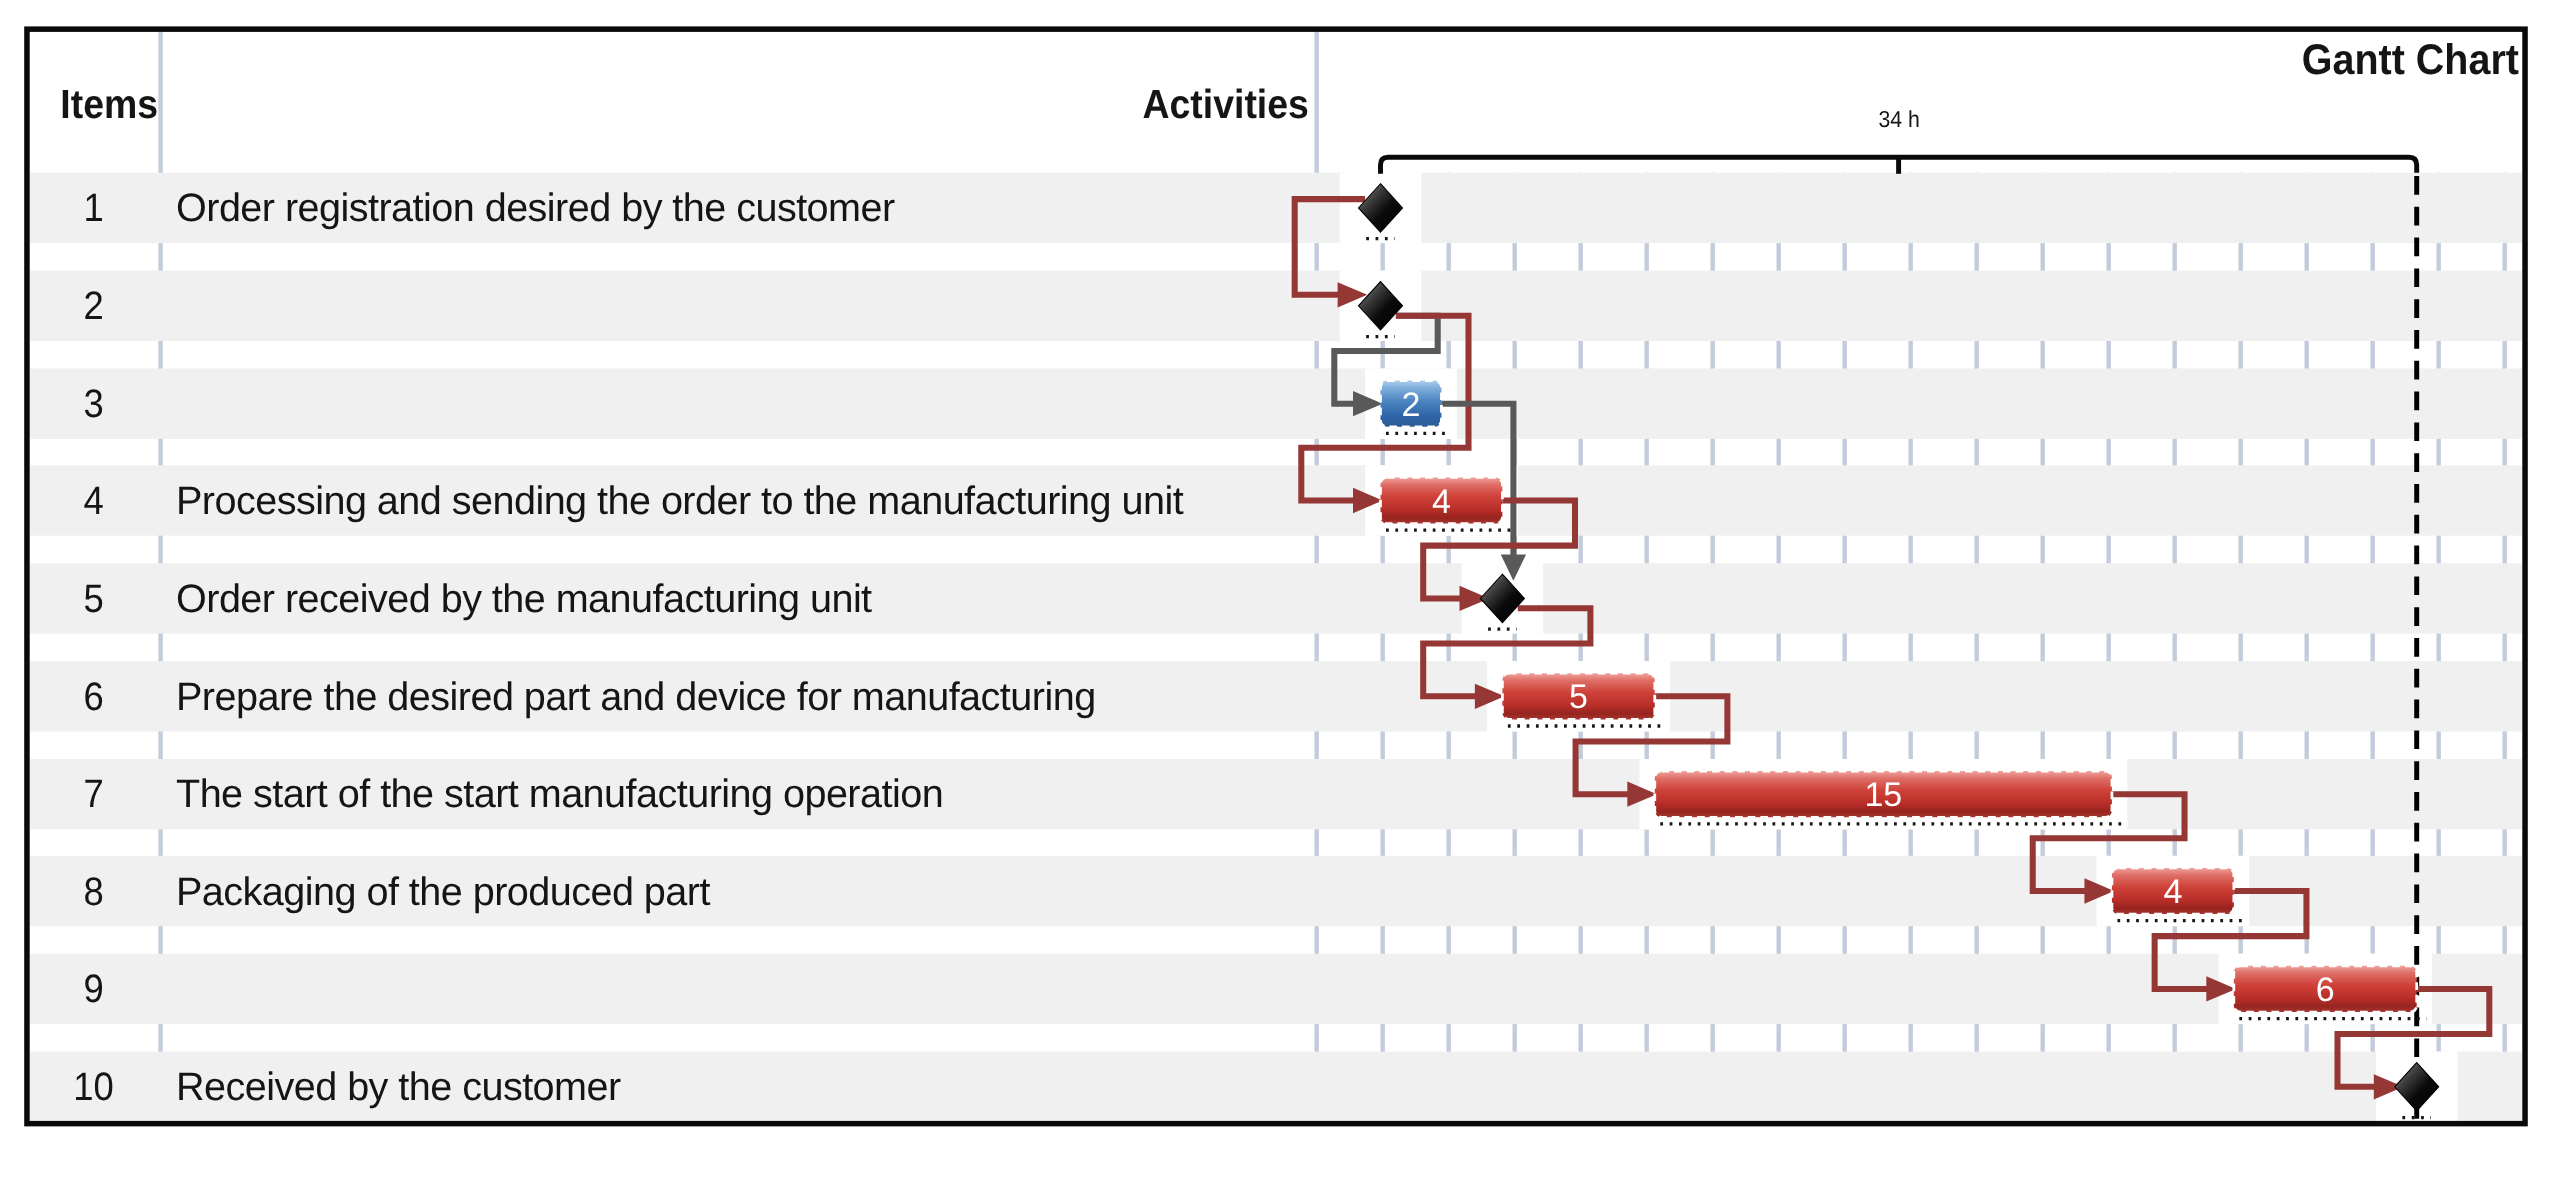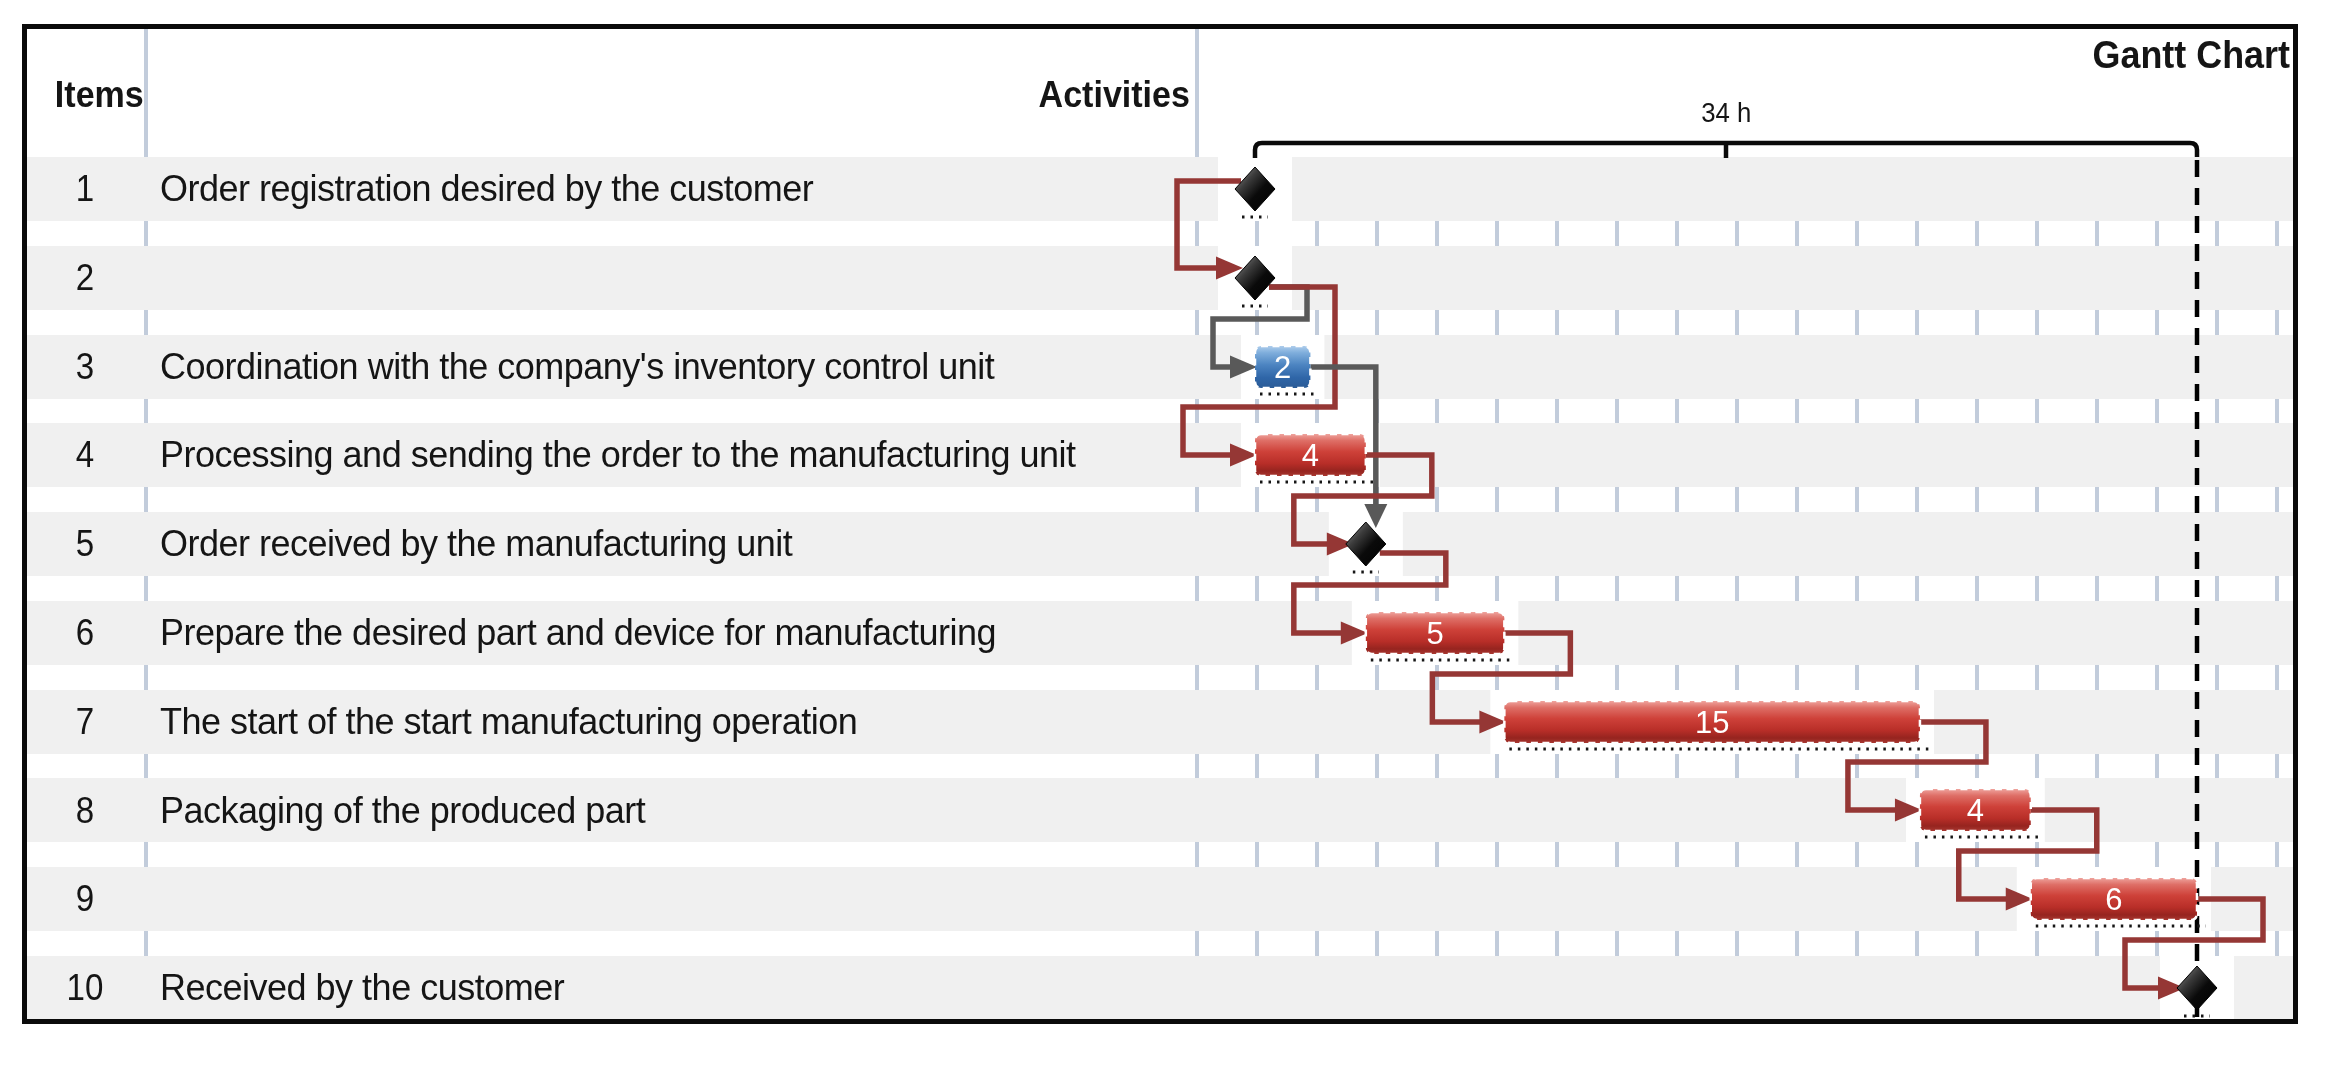--- a/index.html
+++ b/index.html
@@ -10,21 +10,21 @@
   .frame{
     position:absolute;left:22px;top:24px;width:2276px;height:1000px;
     border:5px solid #0a0a0a;box-sizing:border-box;z-index:6;pointer-events:none;
   }
   .vline{position:absolute;width:4px;z-index:1;}
   .band{position:absolute;left:27px;width:2267px;height:64px;background:#F0F0F0;z-index:2;}
   .hdr{position:absolute;font-weight:bold;text-align:right;z-index:3;white-space:nowrap;}
   .items-hdr{left:22px;top:74px;width:126px;font-size:37px;}
   .act-hdr{left:148px;top:74px;width:1049px;font-size:37px;}
   .title-hdr{left:1197px;top:33px;width:1101px;font-size:39px;}
-  .dur-lbl{position:absolute;left:1197px;top:97px;width:1058px;text-align:center;font-size:28px;z-index:3;white-space:nowrap;}
+  .dur-lbl{position:absolute;left:1197px;top:97px;width:1058px;text-align:center;font-size:21px;z-index:3;white-space:nowrap;}
   .row-item{position:absolute;left:22px;width:126px;text-align:center;font-size:36px;line-height:44px;height:44px;z-index:3;}
   .row-act{position:absolute;left:160px;width:1035px;font-size:36px;line-height:44px;height:44px;letter-spacing:-0.5px;white-space:nowrap;z-index:3;}
   .cond{transform:scaleX(0.92);transform-origin:left center;}
   .cond-c{transform:scaleX(0.92);transform-origin:center center;display:inline-block;}
   #gantt-svg{position:absolute;left:0;top:0;z-index:4;}
 </style>
 </head>
 <body>
 
 <div id="canvas">
@@ -66,21 +66,20 @@
 
   <div class="hdr items-hdr"><span class="cond-c">Items</span></div>
   <div class="hdr act-hdr"><span class="cond-c">Activities</span></div>
   <div class="hdr title-hdr"><span class="cond-c">Gantt Chart</span></div>
   <div class="dur-lbl"><span class="cond-c">34 h</span></div>
 
   <div class="row-item" style="top:167px"><span class="cond-c">1</span></div>
   <div class="row-act" style="top:167px"><span class="cond">Order registration desired by the customer</span></div>
   <div class="row-item" style="top:256px"><span class="cond-c">2</span></div>
   <div class="row-item" style="top:345px"><span class="cond-c">3</span></div>
-  <div class="row-act" style="top:345px"><span class="cond">Coordination with the company's inventory control unit</span></div>
   <div class="row-item" style="top:433px"><span class="cond-c">4</span></div>
   <div class="row-act" style="top:433px"><span class="cond">Processing and sending the order to the manufacturing unit</span></div>
   <div class="row-item" style="top:522px"><span class="cond-c">5</span></div>
   <div class="row-act" style="top:522px"><span class="cond">Order received by the manufacturing unit</span></div>
   <div class="row-item" style="top:611px"><span class="cond-c">6</span></div>
   <div class="row-act" style="top:611px"><span class="cond">Prepare the desired part and device for manufacturing</span></div>
   <div class="row-item" style="top:700px"><span class="cond-c">7</span></div>
   <div class="row-act" style="top:700px"><span class="cond">The start of the start manufacturing operation</span></div>
   <div class="row-item" style="top:789px"><span class="cond-c">8</span></div>
   <div class="row-act" style="top:789px"><span class="cond">Packaging of the produced part</span></div>

